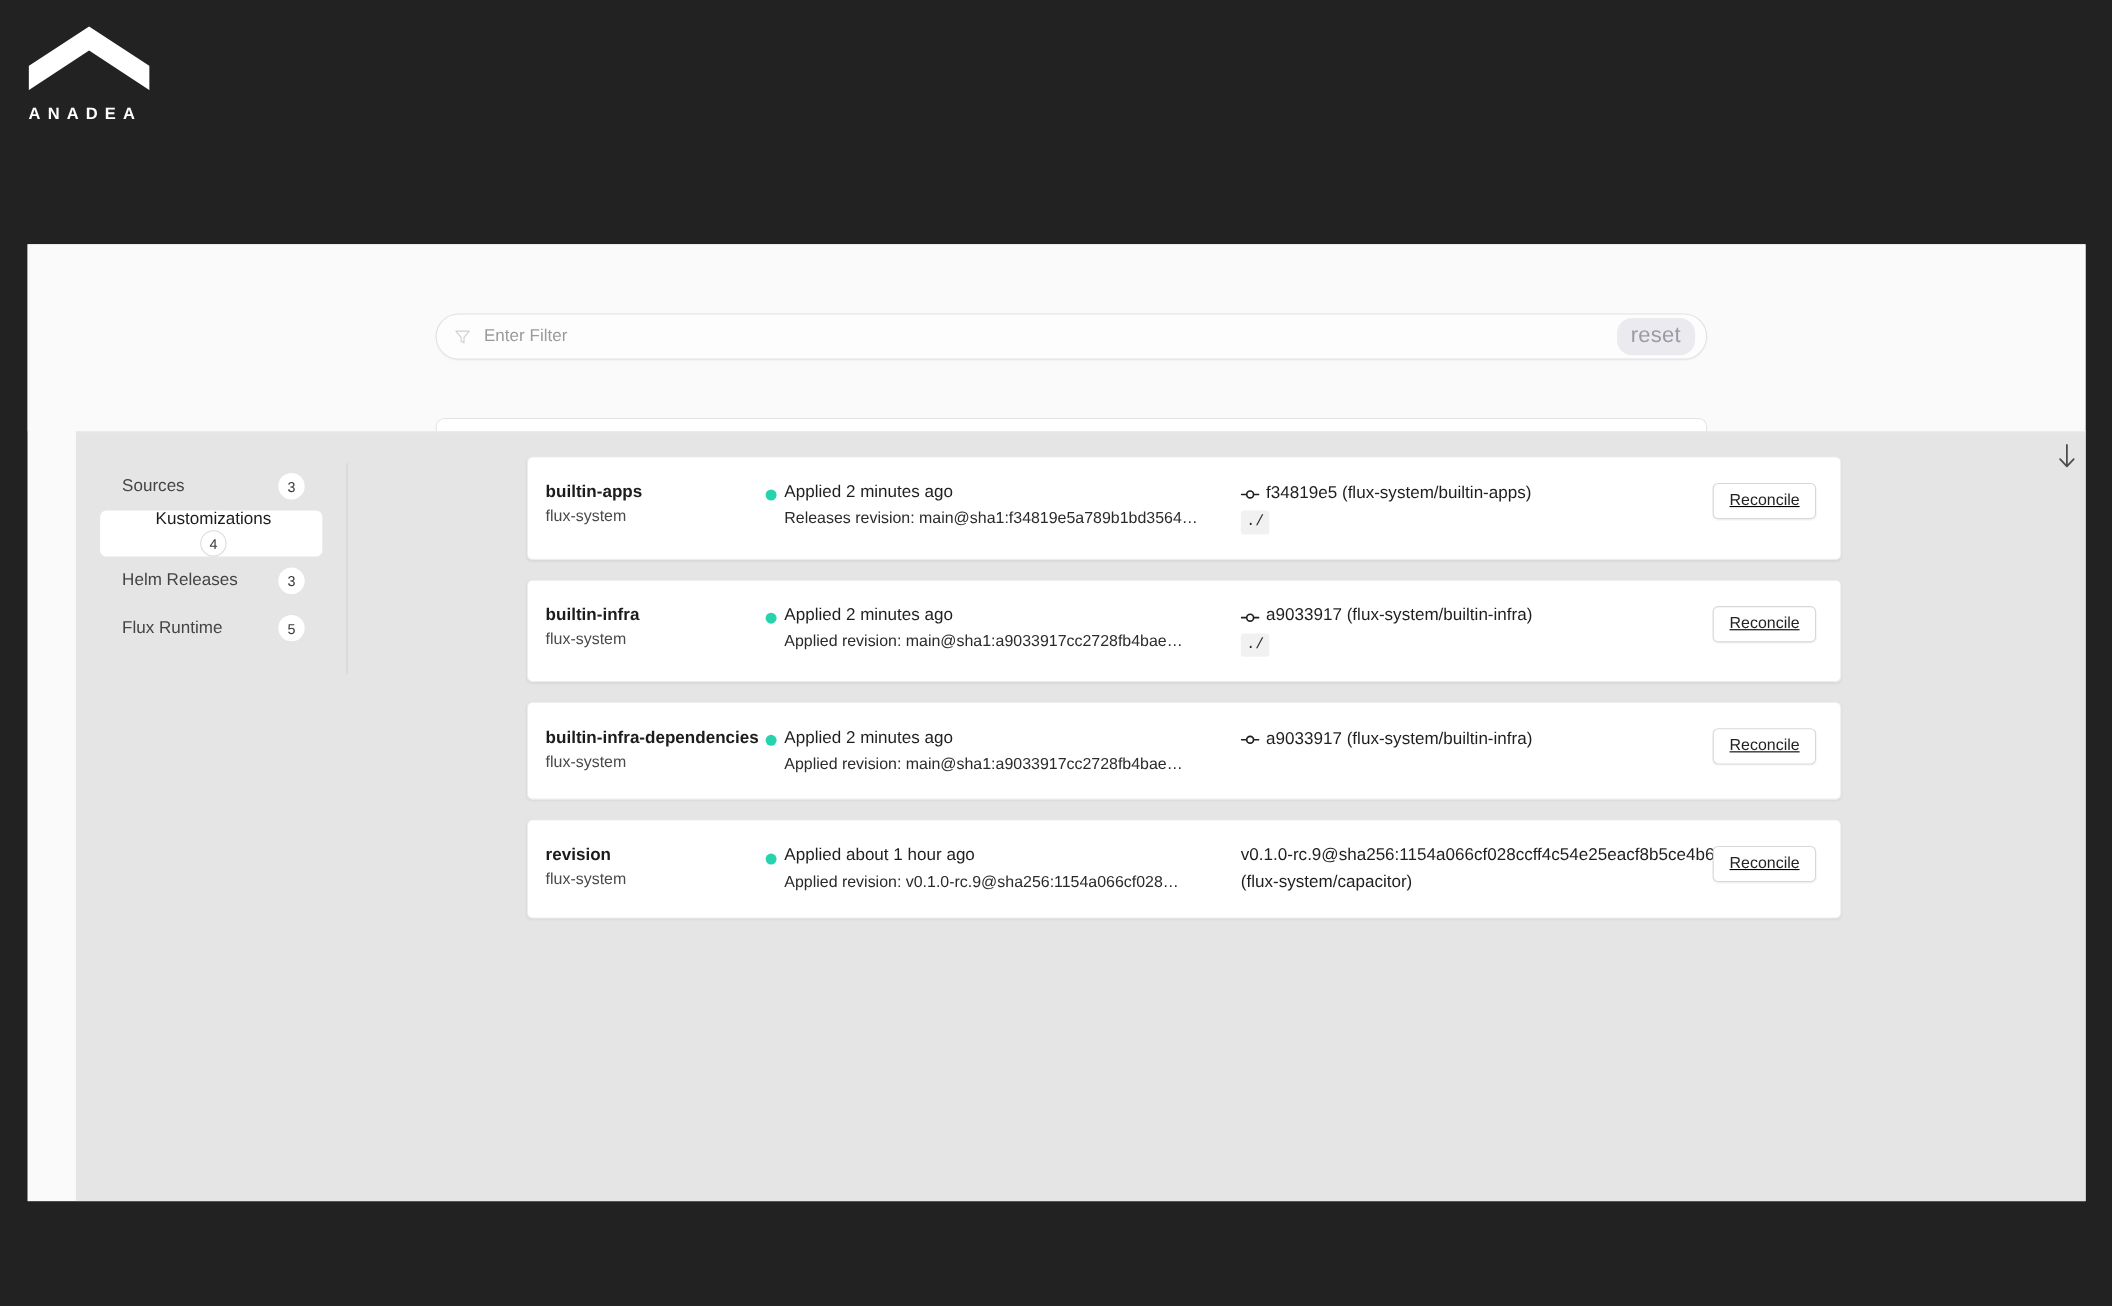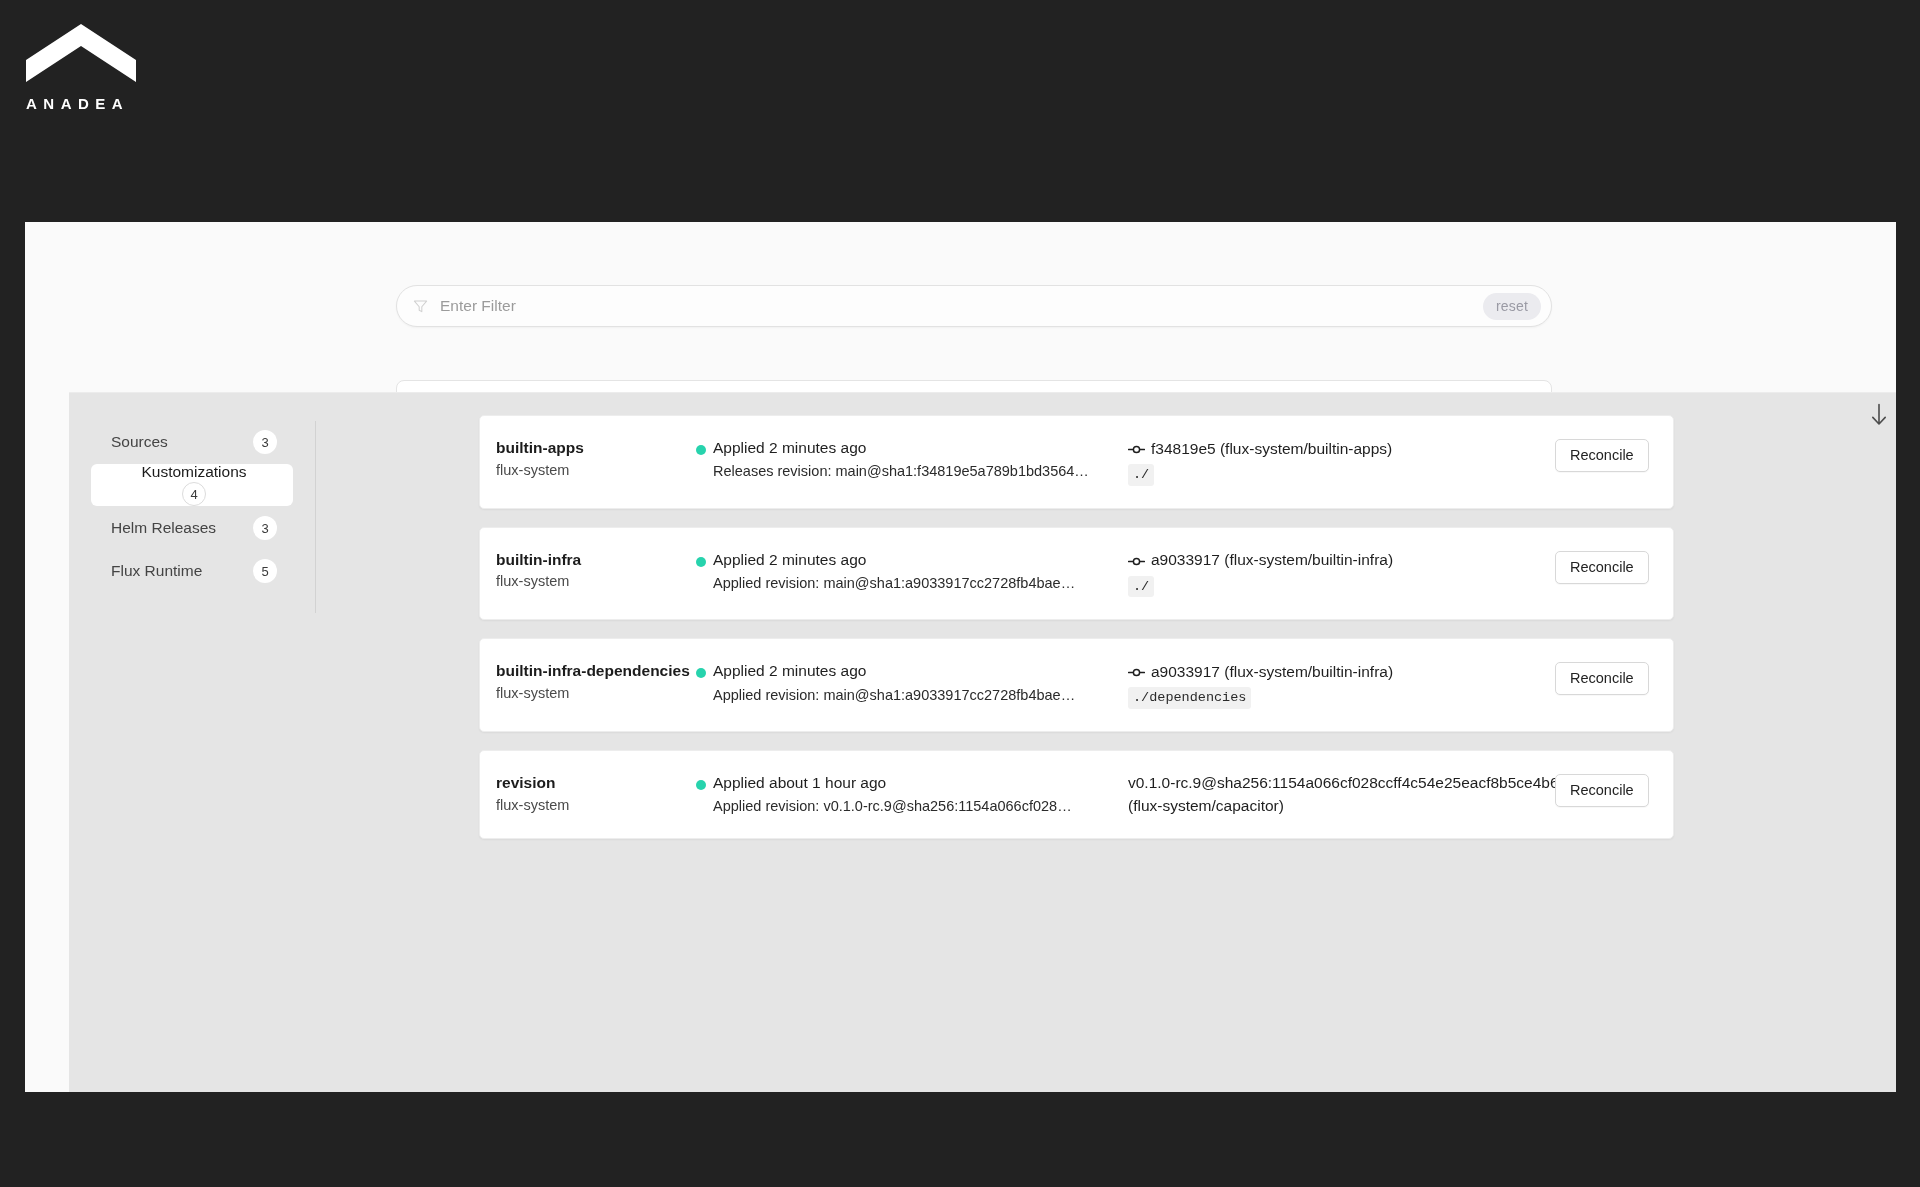--- a/index.html
+++ b/index.html
@@ -81,21 +81,21 @@
     margin-left: 12px;
   }
   #filter-input::placeholder { color: #9b9b9b; }
   #reset-button {
     flex: 0 0 auto;
     background: #ebebef;
     color: #9a9aa4;
     border: none;
     border-radius: 14px;
     font-family: "Liberation Sans", sans-serif;
-    font-size: 14px;
+    font-size: 20px;
     padding: 5px 13px 6px;
     cursor: pointer;
     letter-spacing: .2px;
   }
 
   
   #secondary-field {
     position: absolute;
     left: 371px;
     top: 158px;
@@ -293,21 +293,23 @@
     color: #2a2a2a;
     background: #f1f1f1;
     border-radius: 3px;
     padding: 1px 5px;
     line-height: 1.45;
   }
 
   .col-action {
     flex: 0 0 96px;
     display: flex;
+    justify-content: flex-end;
     padding-top: 1px;
+    text-decoration: underline;
   }
   .reconcile-btn {
     background: #ffffff;
     border: 1px solid #d8d8d8;
     border-radius: 5px;
     font-family: "Liberation Sans", sans-serif;
     font-size: 14.5px;
     color: #232323;
     padding: 7px 14px 8px;
     cursor: pointer;
@@ -435,21 +437,20 @@
             <div class="revision-line">Applied revision: main@sha1:a9033917cc2728fb4bae…</div>
           </div>
           <div class="col-source">
             <div class="source-line">
               <svg viewBox="0 0 17 17" class="commit-icon">
                 <circle cx="8.5" cy="8.5" r="3.1" fill="none" stroke="#1f1f1f" stroke-width="1.5"></circle>
                 <path d="M0.6 8.5 H4.6 M12.4 8.5 H16.4" stroke="#1f1f1f" stroke-width="1.5" stroke-linecap="round"></path>
               </svg>
               <span class="source-text">a9033917 (flux-system/builtin-infra)</span>
             </div>
-            <div><span class="path-chip">./dependencies</span></div>
           </div>
           <div class="col-action">
             <button class="reconcile-btn">Reconcile</button>
           </div>
         </div>
         <div class="card">
           <div class="col-name">
             <div class="res-name">revision</div>
             <div class="res-ns">flux-system</div>
           </div>

